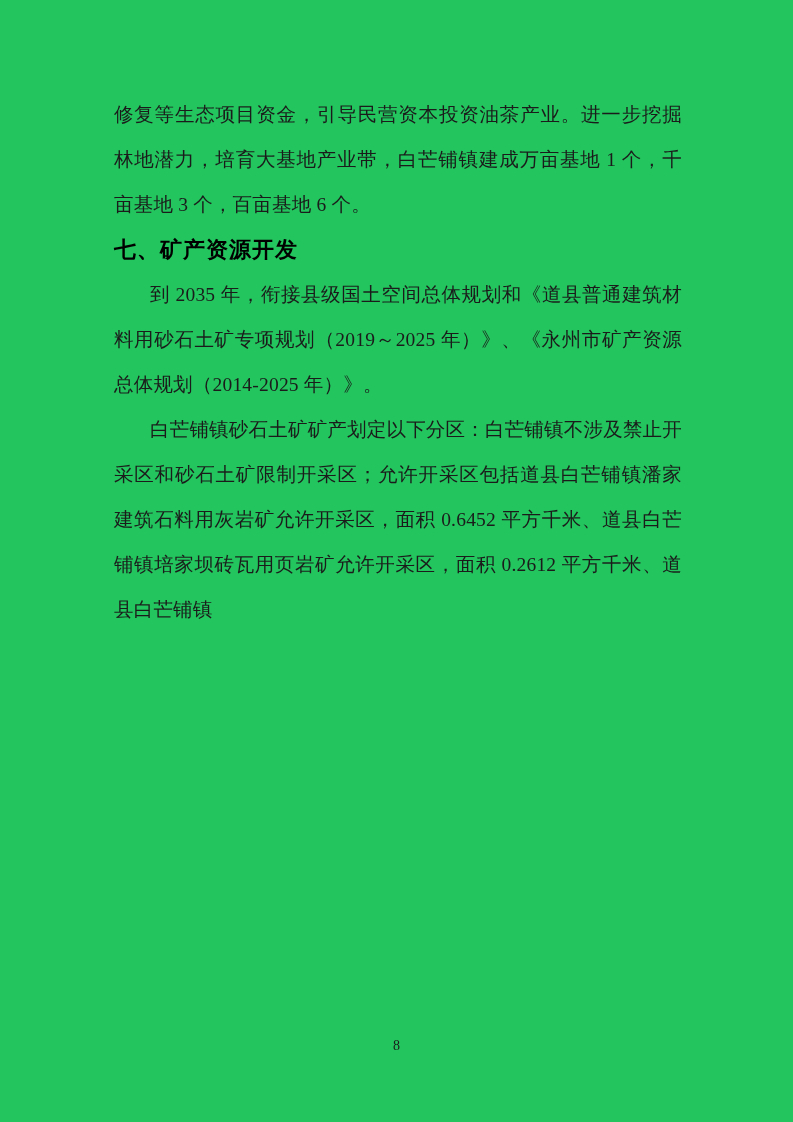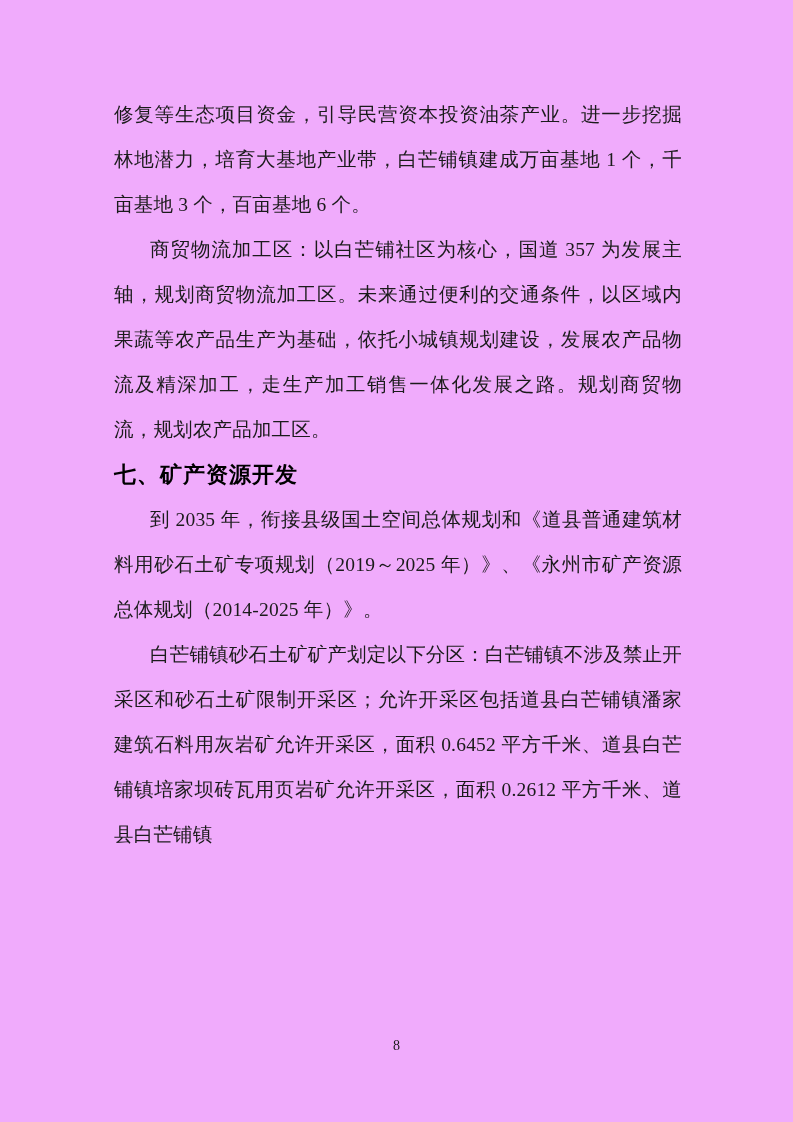--- a/index.html
+++ b/index.html
@@ -4,21 +4,21 @@
 <style>
   html, body {
     margin: 0;
     padding: 0;
     background: #ffffff;
   }
   .page {
     position: relative;
     width: 793px;
     height: 1122px;
-    background: #f0abfc;
+    background: #22c55e;
     overflow: hidden;
     color: #1b1b1b;
     font-family: "Liberation Serif", "DejaVu Serif", serif;
   }
   .content {
     position: absolute;
     left: 114px;
     top: 92px;
     width: 568px;
     text-align: justify;
@@ -52,19 +52,18 @@
     line-height: 18px;
     color: #1b1b1b;
   }
 </style>
 </head>
 <body>
 
 <div class="page">
   <div class="content">
     <p class="body-para continuation">修复等生态项目资金，引导民营资本投资油茶产业。进一步挖掘林地潜力，培育大基地产业带，白芒铺镇建成万亩基地 1 个，千亩基地 3 个，百亩基地 6 个。</p>
-    <p class="body-para">商贸物流加工区：以白芒铺社区为核心，国道 357 为发展主轴，规划商贸物流加工区。未来通过便利的交通条件，以区域内果蔬等农产品生产为基础，依托小城镇规划建设，发展农产品物流及精深加工，走生产加工销售一体化发展之路。规划商贸物流，规划农产品加工区。</p>
     <h2 class="section-heading">七、矿产资源开发</h2>
     <p class="body-para">到 2035 年，衔接县级国土空间总体规划和《道县普通建筑材料用砂石土矿专项规划（2019～2025 年）》、《永州市矿产资源总体规划（2014-2025 年）》。</p>
     <p class="body-para">白芒铺镇砂石土矿矿产划定以下分区：白芒铺镇不涉及禁止开采区和砂石土矿限制开采区；允许开采区包括道县白芒铺镇潘家建筑石料用灰岩矿允许开采区，面积 0.6452 平方千米、道县白芒铺镇培家坝砖瓦用页岩矿允许开采区，面积 0.2612 平方千米、道县白芒铺镇</p>
   </div>
   <div class="page-number">8</div>
 </div>
 
 </body></html>

